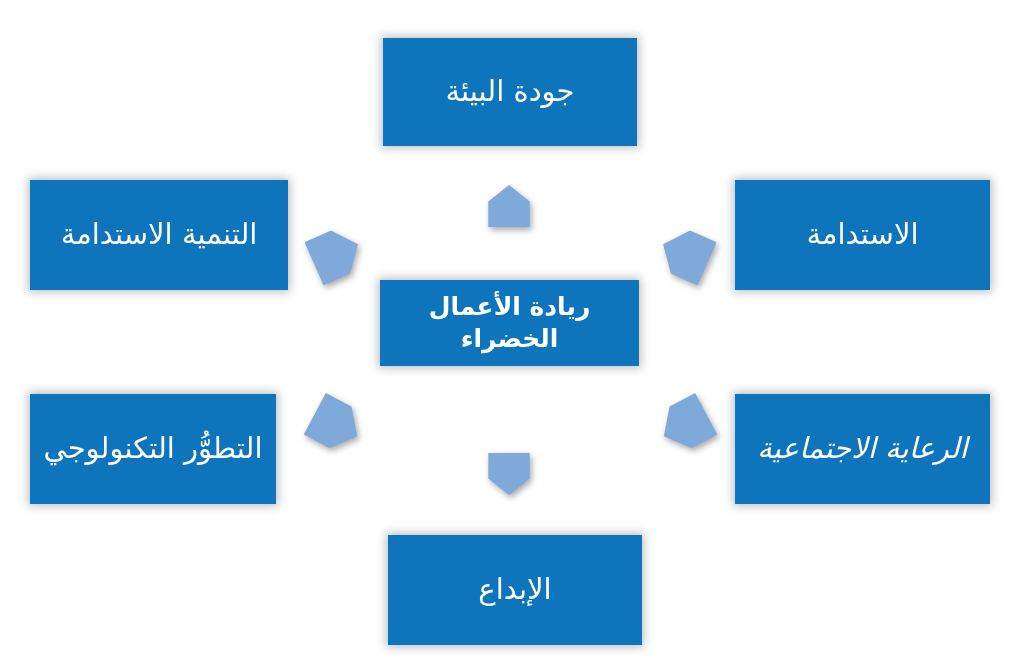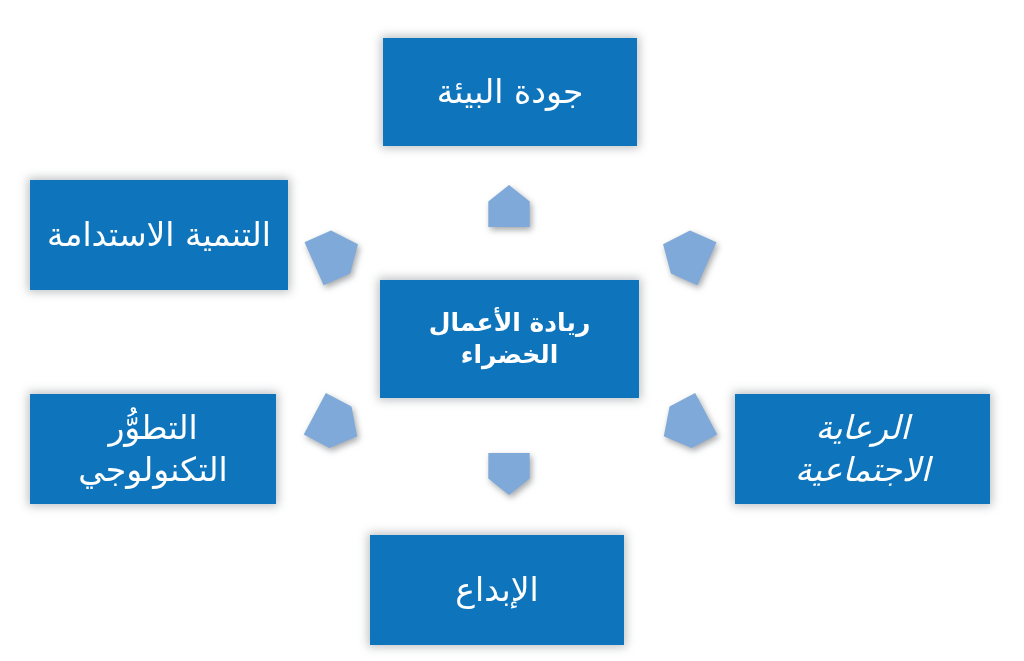--- a/index.html
+++ b/index.html
@@ -32,39 +32,39 @@
     line-height: 1.28;
     direction: rtl;
     unicode-bidi: isolate;
   }
   .node-label {
     display: block;
     width: 100%;
   }
 
   .node.satellite .node-label {
-    font-size: 33px;
+    font-size: 29px;
     font-weight: 400;
   }
   .node.center {
     background: #0e75bc;
   }
   .node.center .node-label {
     font-size: 25px;
     font-weight: bold;
   }
 
   
   #node-top          { left: 383px; top:  38px; width: 254px; height: 108px; }
   #node-left-top     { left:  30px; top: 180px; width: 258px; height: 110px; }
   #node-right-top    { left: 735px; top: 180px; width: 255px; height: 110px; }
-  #node-center       { left: 380px; top: 280px; width: 259px; height: 118px; }
+  #node-center       { left: 380px; top: 280px; width: 259px; height: 86px; }
   #node-left-bottom  { left:  30px; top: 394px; width: 246px; height: 110px; }
   #node-right-bottom { left: 735px; top: 394px; width: 255px; height: 110px; font-style: italic; }
-  #node-bottom       { left: 370px; top: 535px; width: 254px; height: 110px; }
+  #node-bottom       { left: 388px; top: 535px; width: 254px; height: 110px; }
 
   
   .arrow {
     position: absolute;
     width: 46px;
     height: 46px;
     filter: drop-shadow(2px 3px 3px rgba(90, 95, 100, 0.55));
   }
   .arrow svg { display: block; width: 100%; height: 100%; overflow: visible; }
   .arrow .pent { fill: #7fa9d9; }
@@ -88,20 +88,23 @@
 <div id="canvas">
 
   <div class="node satellite" id="node-top">
     <span class="node-label">جودة البيئة</span>
   </div>
 
   <div class="node satellite" id="node-left-top">
     <span class="node-label">التنمية الاستدامة</span>
   </div>
 
+  <div class="node satellite" id="node-right-top">
+    <span class="node-label">الاستدامة</span>
+  </div>
 
   <div class="node satellite" id="node-left-bottom">
     <span class="node-label">التطوُّر التكنولوجي</span>
   </div>
 
   <div class="node satellite" id="node-right-bottom">
     <span class="node-label">الرعاية الاجتماعية</span>
   </div>
 
   <div class="node satellite" id="node-bottom">

